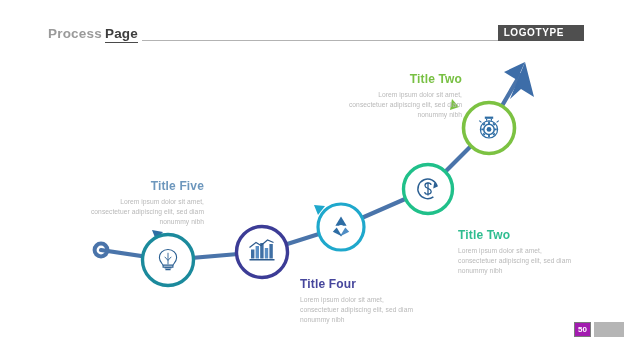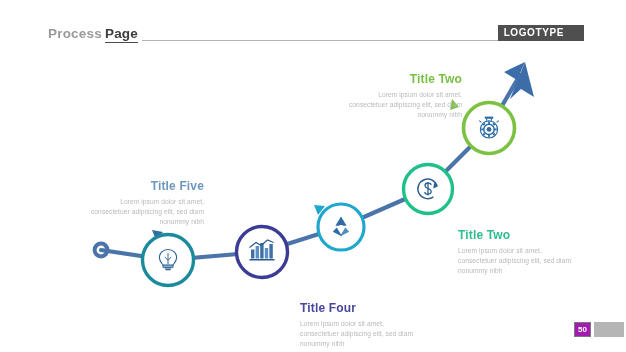--- a/index.html
+++ b/index.html
@@ -34,21 +34,21 @@
   #tb-five {left:82px; top:159px; width:122px;margin-top:20px;}
   #tb-three{left:228px;top:127px; width:122px;}
   #tb-two-a{left:340px;top:72px;  width:122px;}
   #tb-two-b{left:458px;top:228px; width:122px;}
   #tb-four {left:300px;top:277px; width:122px;}
 
   #tb-five  .hd{color:#6d97bd;}
   #tb-three .hd{color:#2bb5d6;}
   #tb-two-a .hd{color:#78c043;}
   #tb-two-b .hd{color:#2fbd90;}
-  #tb-four  .hd{color:#46469c;margin-top:24px;}
+  #tb-four  .hd{color:#46469c;}
 </style>
 </head>
 <body>
 
 <div id="slide">
 
   <div id="header">
     <div id="title-wrap">
       <span id="title-process">Process</span><span id="title-page">Page</span>
     </div>

